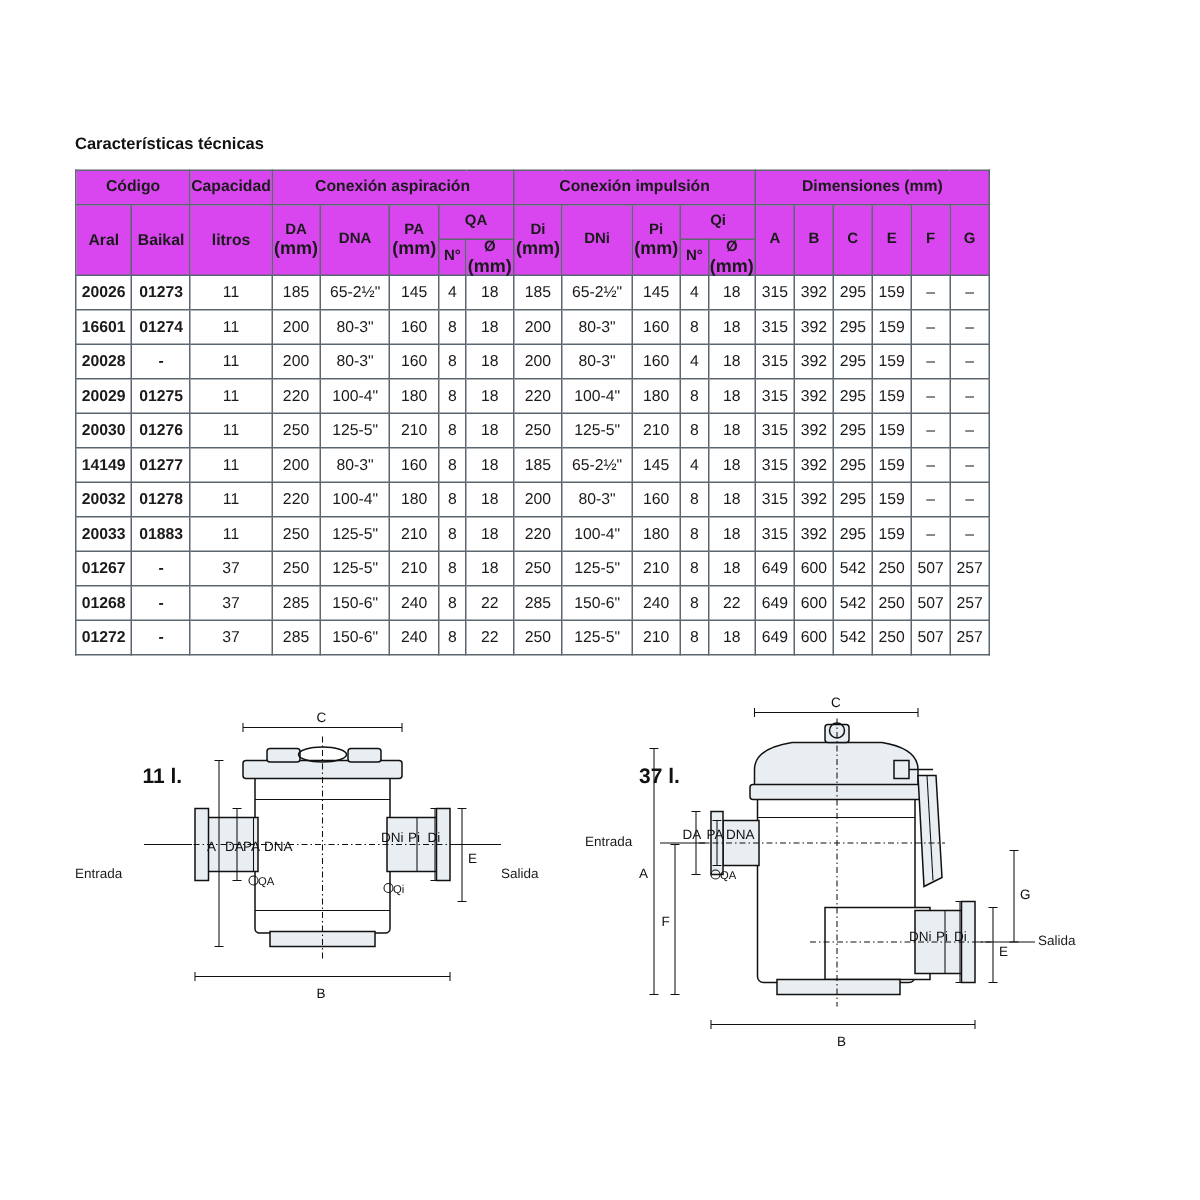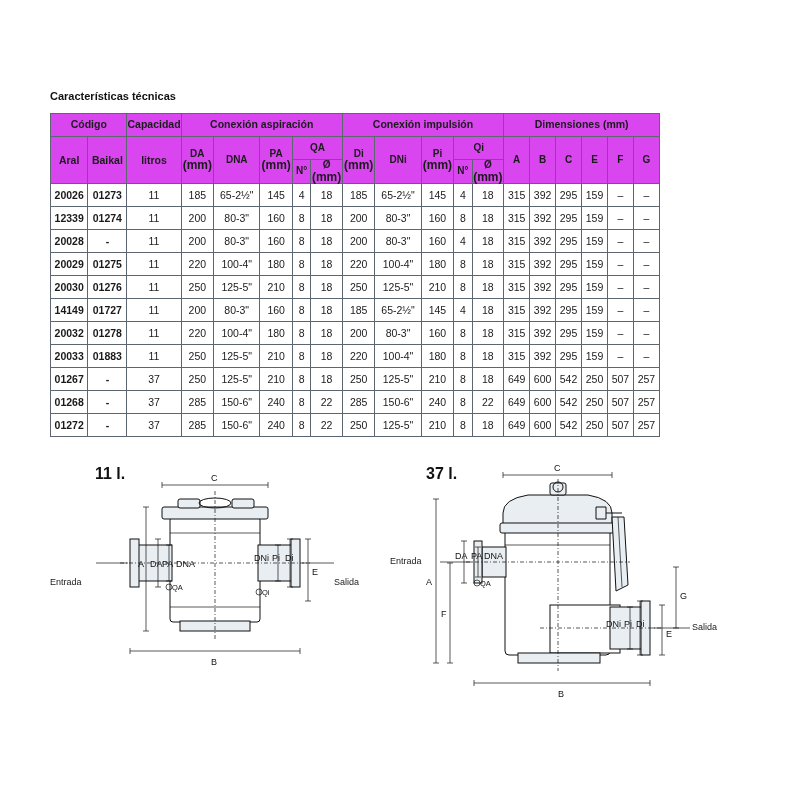--- a/index.html
+++ b/index.html
@@ -61,21 +61,21 @@
   .c-di{width:34px;}
   .c-dni{width:58px;}
   .c-pi{width:34px;}
   .c-qin{width:24px;}
   .c-qio{width:32px;}
   .c-dim{width:33px;}
 
   
   .fig{position:absolute;}
   .fig-label{
-    font-size:16px;font-weight:bold;color:#111;
+    font-size:14px;font-weight:bold;color:#111;margin-top:44px;
   }
   .dimtxt{font-size:9px;fill:#111;font-family:"Liberation Sans", sans-serif;}
   .dimtxt-s{font-size:7.5px;fill:#111;font-family:"Liberation Sans", sans-serif;}
   svg{display:block;overflow:visible;}
   .ln{stroke:#111;stroke-width:1;fill:none;}
   .ln-t{stroke:#111;stroke-width:0.7;fill:none;}
   .ln-d{stroke:#111;stroke-width:0.7;fill:none;stroke-dasharray:4 2 1 2;}
   .body-fill{fill:#ffffff;stroke:#111;stroke-width:1;}
   .hatch{fill:#e9eef2;stroke:#111;stroke-width:1;}
 </style>
@@ -156,21 +156,21 @@
           <td class="c-qin">4</td>
           <td class="c-qio">18</td>
           <td class="c-dim">315</td>
           <td class="c-dim">392</td>
           <td class="c-dim">295</td>
           <td class="c-dim">159</td>
           <td class="c-dim">–</td>
           <td class="c-dim">–</td>
         </tr>
         <tr>
-          <td class="c-aral code">12339</td>
+          <td class="c-aral code">16601</td>
           <td class="c-baikal code">01274</td>
           <td class="c-litros">11</td>
           <td class="c-da">200</td>
           <td class="c-dna">80-3"</td>
           <td class="c-pa">160</td>
           <td class="c-qan">8</td>
           <td class="c-qao">18</td>
           <td class="c-di">200</td>
           <td class="c-dni">80-3"</td>
           <td class="c-pi">160</td>
@@ -241,21 +241,21 @@
           <td class="c-qio">18</td>
           <td class="c-dim">315</td>
           <td class="c-dim">392</td>
           <td class="c-dim">295</td>
           <td class="c-dim">159</td>
           <td class="c-dim">–</td>
           <td class="c-dim">–</td>
         </tr>
         <tr>
           <td class="c-aral code">14149</td>
-          <td class="c-baikal code">01727</td>
+          <td class="c-baikal code">01277</td>
           <td class="c-litros">11</td>
           <td class="c-da">200</td>
           <td class="c-dna">80-3"</td>
           <td class="c-pa">160</td>
           <td class="c-qan">8</td>
           <td class="c-qao">18</td>
           <td class="c-di">185</td>
           <td class="c-dni">65-2½"</td>
           <td class="c-pi">145</td>
           <td class="c-qin">4</td>

